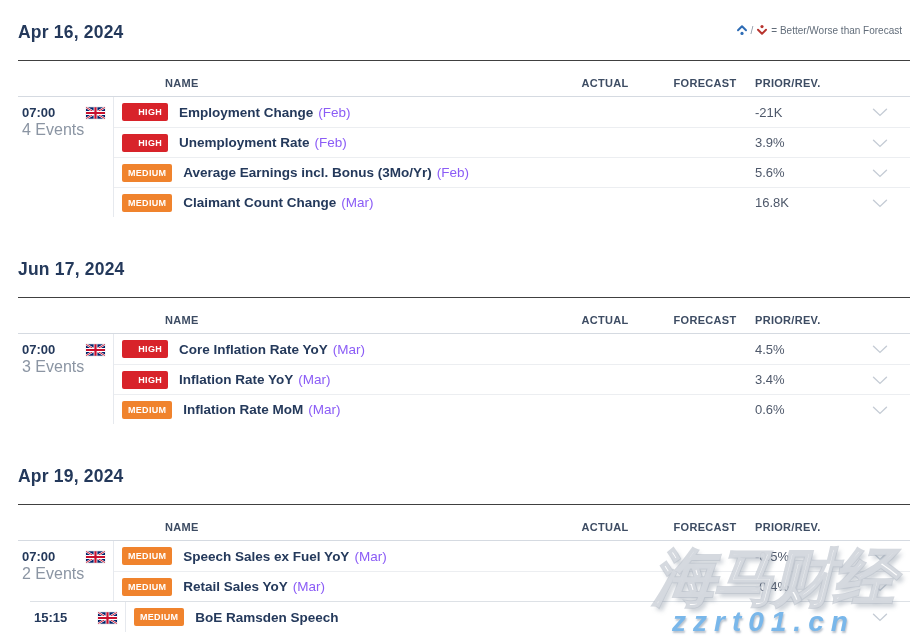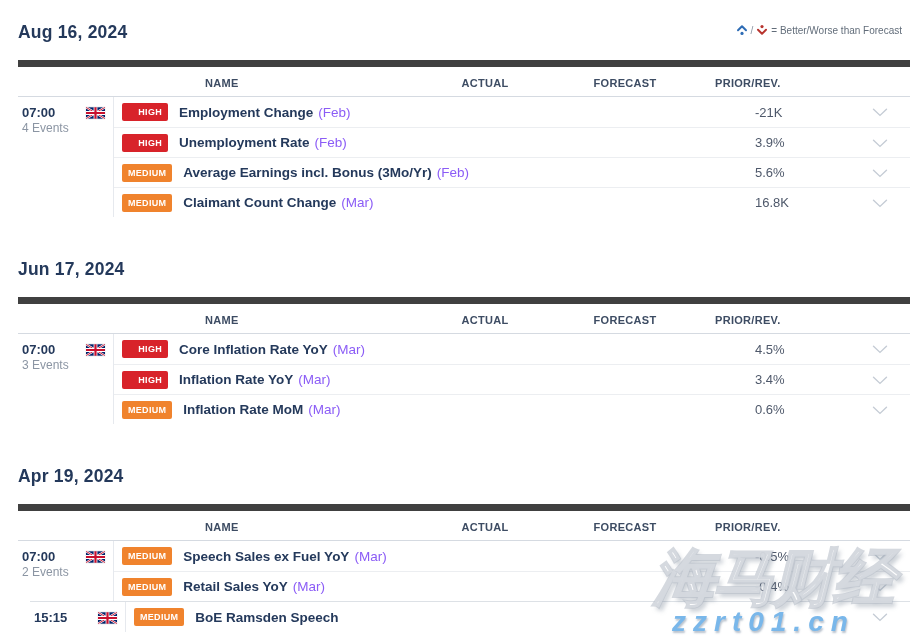--- a/index.html
+++ b/index.html
@@ -7,35 +7,35 @@
     width:910px;height:644px;position:relative;overflow:hidden;
     background:#ffffff;color:#24395b;
     font-family:"Liberation Sans", sans-serif;
     -webkit-font-smoothing:antialiased;
   }
   .cal-section{margin-left:18px;}
   .date{font-size:17.5px;font-weight:700;color:#24395b;margin:42px 0 17px 0;letter-spacing:.2px;}
   .cal-section:first-of-type .date{margin-top:22px;}
 
   .cal-header{display:flex;align-items:flex-end;height:37px;box-sizing:border-box;
-    border-top:7px solid #404040;border-bottom:1px solid #d5dae1;padding-bottom:7px;gap:40px;}
+    border-top:1px solid #404040;border-bottom:1px solid #d5dae1;padding-bottom:7px;}
   .h-spacer{width:95px;}
   .h-name{flex:1;padding-left:52px;}
   .colh{font-size:11px;font-weight:700;color:#3d4c63;letter-spacing:.3px;}
   .col-actual{width:100px;text-align:center;}
   .col-forecast{width:100px;text-align:center;}
   .col-prior{width:95px;text-align:left;}
   .col-chevron{width:60px;text-align:center;}
 
   .group{display:flex;}
   .group + .group{border-top:1px solid #dde1e6;margin-left:12px;}
   .time-col{width:95px;box-sizing:border-box;padding:8px 8px 0 4px;
     display:flex;justify-content:space-between;align-items:flex-start;}
   .time{font-size:13px;font-weight:700;color:#24395b;line-height:15px;}
-  .events-count{font-size:12px;color:#8b95a3;margin-top:1px;}
+  .events-count{font-size:16px;color:#8b95a3;margin-top:1px;}
   .flag{margin-top:2px;line-height:0;}
   .flag svg{border-radius:1px;box-shadow:0 0 0 1px rgba(0,0,0,0.04);}
 
   .events{flex:1;border-left:1px solid #e6e9ee;}
   .event-row{display:flex;align-items:center;height:30px;box-sizing:border-box;padding-left:8px;cursor:pointer;}
   .event-row + .event-row{border-top:1px solid #eceef1;}
   .badge{display:inline-block;min-width:46px;box-sizing:border-box;text-align:right;
     font-size:9px;font-weight:700;color:#fff;padding:4px 6px;border-radius:2px;
     letter-spacing:.3px;margin-right:11px;flex:0 0 auto;}
   .ev-name{font-size:13.5px;font-weight:700;color:#24395b;white-space:nowrap;}
@@ -69,21 +69,21 @@
   <span class="sep">/</span>
   <svg width="12" height="12" viewBox="0 0 12 12">
     <circle class="ic-worse-dot" cx="6" cy="2.6" r="1.6" fill="#b8352f"></circle>
     <path class="ic-worse" d="M2 5.8 L6 9.8 L10 5.8" fill="none" stroke-width="2" stroke-linecap="round" stroke-linejoin="round" stroke="#b8352f"></path>
   </svg>
   <span>= Better/Worse than Forecast</span>
 </div>
 
 <div id="calendar-root">
   <section class="cal-section">
-    <h2 class="date">Aug 16, 2024</h2>
+    <h2 class="date">Apr 16, 2024</h2>
     <div class="cal-table">
       <div class="cal-header">
         <div class="h-spacer"></div>
         <div class="h-name colh">NAME</div>
         <div class="col-actual colh">ACTUAL</div>
         <div class="col-forecast colh">FORECAST</div>
         <div class="col-prior colh">PRIOR/REV.</div>
         <div class="col-chevron"></div>
       </div>
       <div class="groups">

